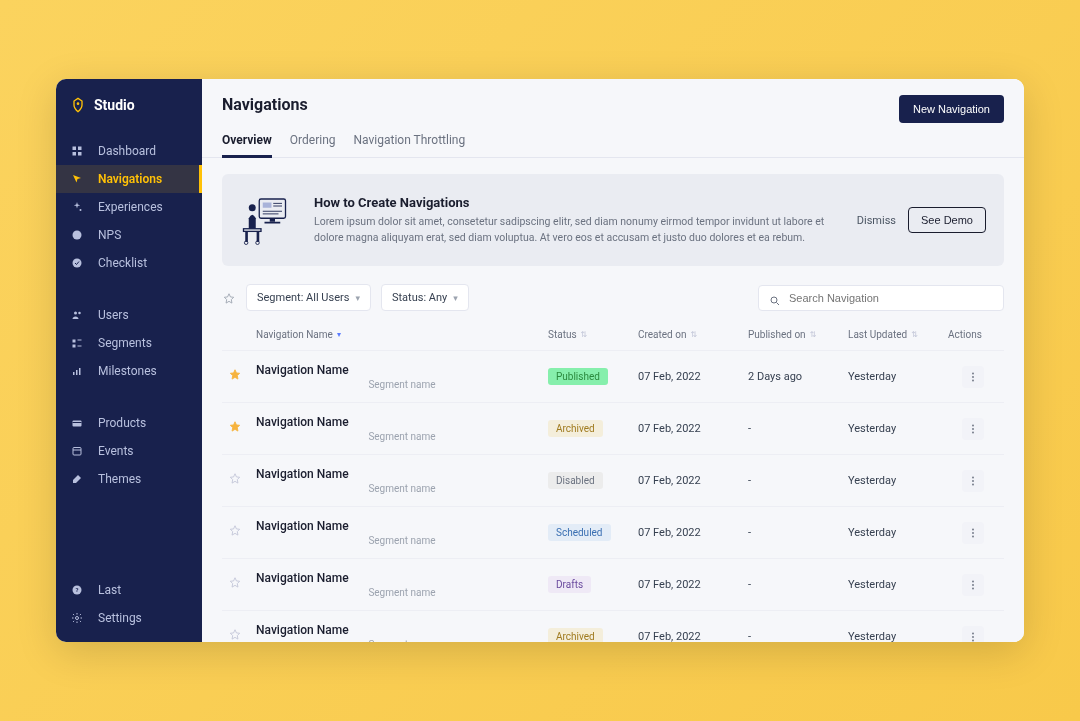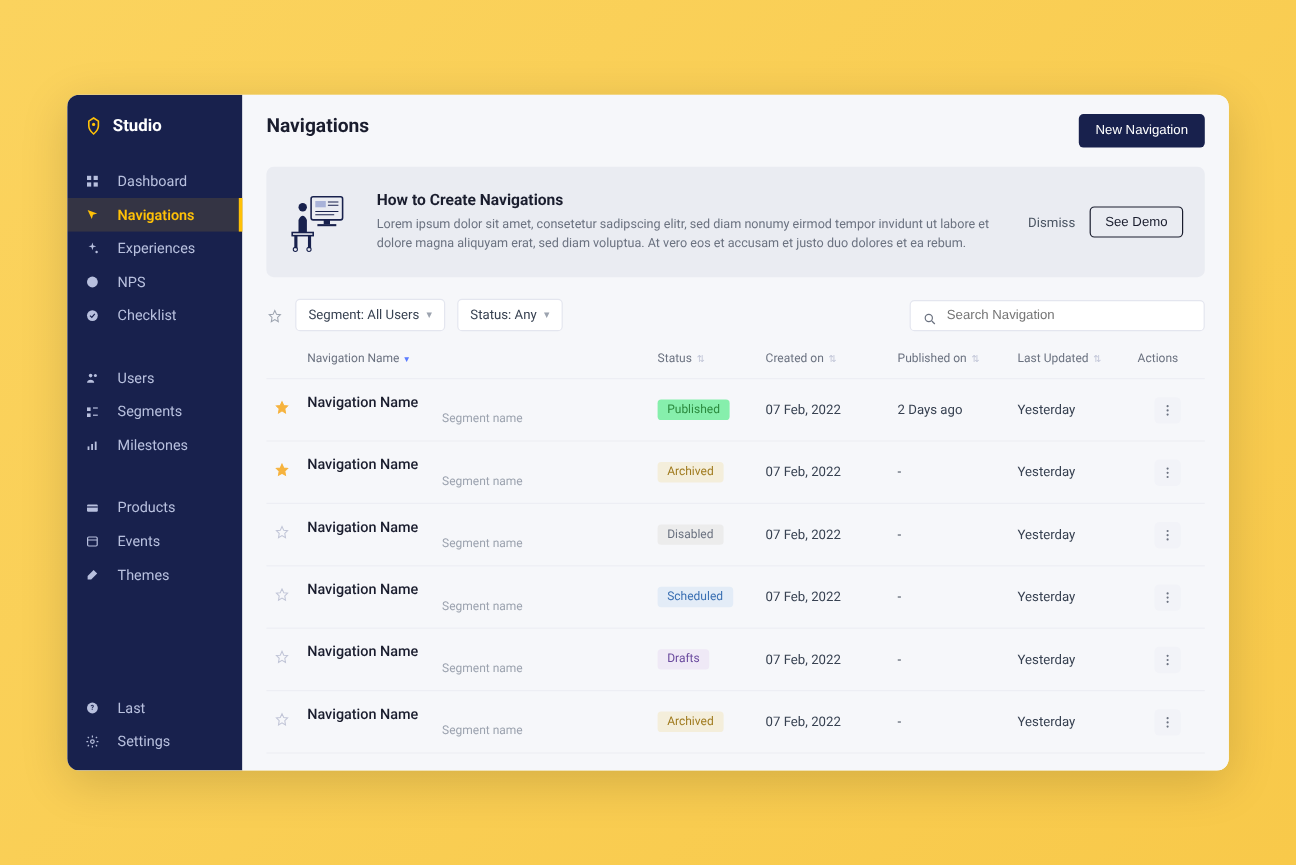--- a/index.html
+++ b/index.html
@@ -447,20 +447,25 @@
       </div>
   </aside>
 
   <main class="main">
 
     <div class="page-header">
       <h1 class="page-title">Navigations</h1>
       <button class="btn-primary">New Navigation</button>
     </div>
 
+    <div class="tabs" id="tabs">
+        <div class="tab active">Overview</div>
+        <div class="tab">Ordering</div>
+        <div class="tab">Navigation Throttling</div>
+      </div>
 
     <div class="info-banner">
       <div class="banner-illu">
         <svg viewBox="0 0 64 64" width="56" height="56">
           <rect x="22" y="8" width="30" height="22" rx="2" fill="none" stroke="#18214d" stroke-width="1.5"></rect>
           <rect x="26" y="12" width="10" height="6" fill="#a9b3d9"></rect>
           <line x1="38" y1="13" x2="48" y2="13" stroke="#18214d"></line>
           <line x1="38" y1="16" x2="48" y2="16" stroke="#18214d"></line>
           <line x1="26" y1="22" x2="48" y2="22" stroke="#18214d"></line>
           <line x1="26" y1="25" x2="44" y2="25" stroke="#18214d"></line>

